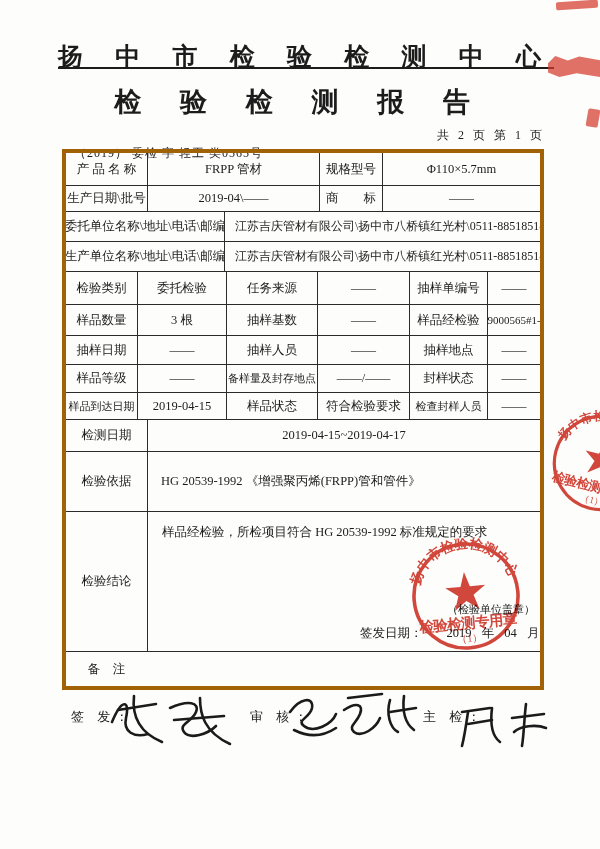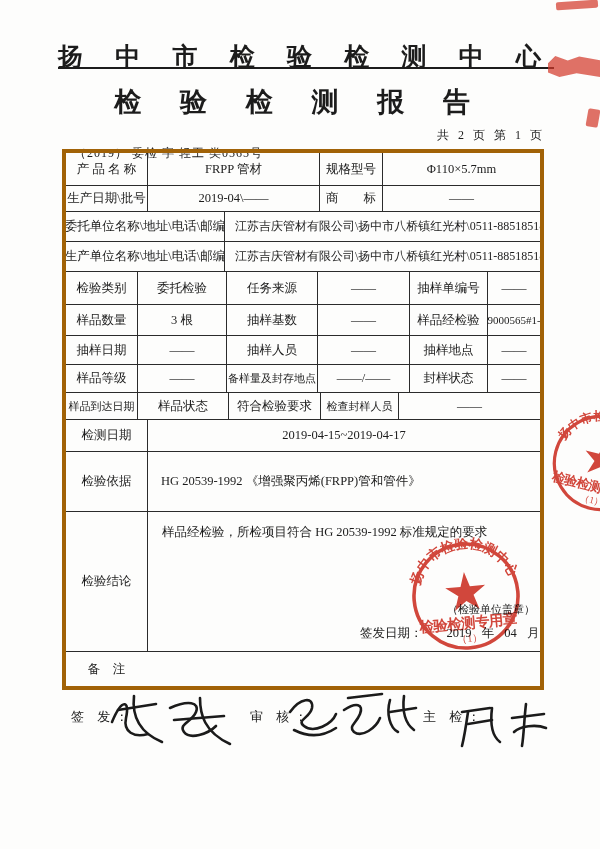--- a/index.html
+++ b/index.html
@@ -113,20 +113,21 @@
       <div class="td c1" style="width:71px">样品等级</div>
       <div class="td" style="width:89px">——</div>
       <div class="td sm" style="width:91px">备样量及封存地点</div>
       <div class="td" style="width:92px">——/——</div>
       <div class="td" style="width:78px">封样状态</div>
       <div class="td" style="flex:1">——</div>
     </div>
 
     <div class="tr" style="height:27px">
       <div class="td c1 sm" style="width:71px">样品到达日期</div>
+      <div class="td" style="width:89px">2019-04-15</div>
       <div class="td" style="width:91px">样品状态</div>
       <div class="td" style="width:92px">符合检验要求</div>
       <div class="td sm" style="width:78px">检查封样人员</div>
       <div class="td" style="flex:1">——</div>
     </div>
 
     <div class="tr" style="height:32px">
       <div class="td c1" style="width:81px">检测日期</div>
       <div class="td" style="flex:1">2019-04-15~2019-04-17</div>
     </div>

